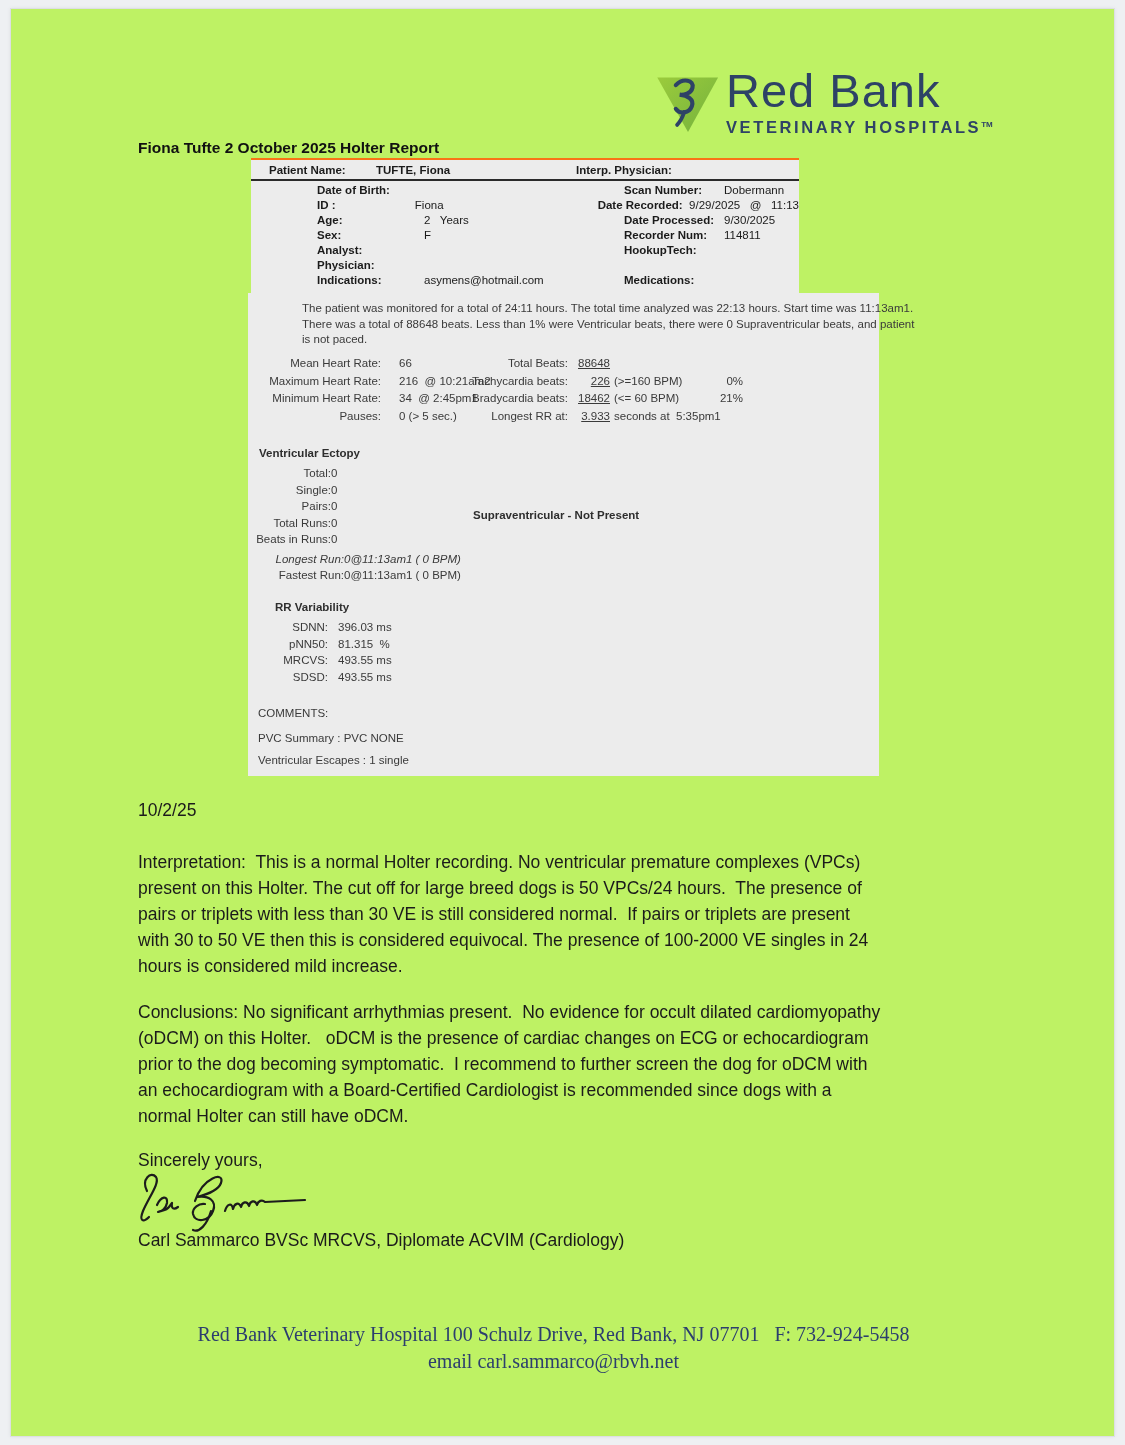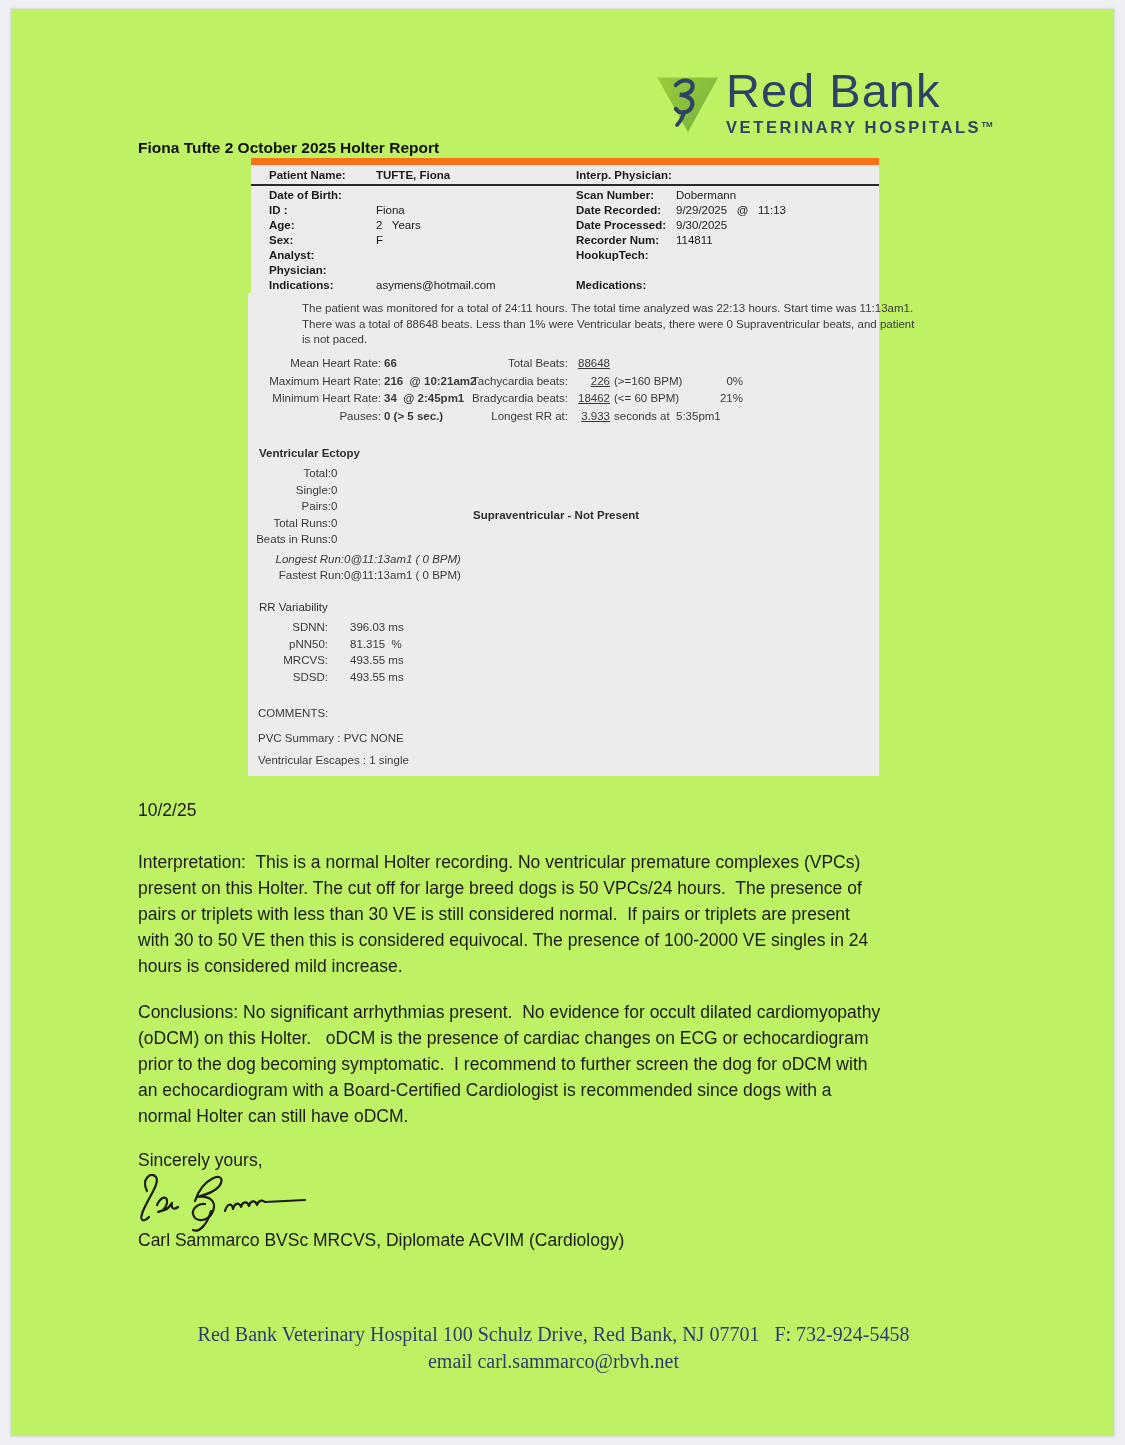--- a/index.html
+++ b/index.html
@@ -13,60 +13,60 @@
   .logo-tri { position:absolute; left:0; top:4px; }
   .logo-textcol { position:absolute; left:70px; top:6px; white-space:nowrap; }
   .brand { font-size:47px; line-height:48px; letter-spacing:1px; color:#2e4266; font-weight:400; }
   .brand-sub { font-size:16.5px; letter-spacing:2.6px; color:#2e4266; font-weight:700; margin-top:3px; }
   .brand-sub sup { font-size:8px; letter-spacing:0; }
 
   
   .title { position:absolute; left:127px; top:130px; font-size:15.5px; font-weight:700; color:#111; }
 
   
-  .ptable { position:absolute; left:240px; top:149px; width:628px; background:#ececec;
-            border-top:7px solid #f97316; border-bottom:4px solid #101010;
+  .ptable { position:absolute; left:240px; top:149px; width:548px; background:#ececec;
+            border-top:2px solid #f97316; border-bottom:4px solid #101010;
             font-size:11.5px; color:#1b1b1b; }
   .pt-header { display:flex; padding:4px 0 3px 0; border-bottom:2px solid #2a2a2a; font-weight:700; }
   .pt-hcell-l { width:325px; display:flex; }
   .pt-hl { margin-left:18px; width:107px; }
   .pt-body { padding:2px 0 5px 0; }
-  .pt-row { display:flex; line-height:15px; }
+  .pt-row { display:flex; line-height:15px;margin-left:48px; }
   .b { font-weight:700; }
   .l-lbl { margin-left:18px; width:107px; font-weight:700; }
   .l-val { width:200px; white-space:pre; }
   .r-lbl { width:100px; font-weight:700; }
   .r-val { white-space:pre; }
 
   
   .panel { position:absolute; left:237px; top:284px; width:631px; height:483px;
            background:#ececec; font-size:11.5px; color:#3a3a3a; }
   .summary { position:absolute; left:10px; top:8px; width:614px; line-height:15.5px;margin-left:44px; }
   .stats { position:absolute; left:0; top:62px; width:100%; }
   .stat-row { position:relative; line-height:17.5px; padding-left:10px; height:17.5px; }
   .sl { display:inline-block; width:123px; text-align:right; }
-  .sv { white-space:pre; margin-left:3px;font-weight:bold; }
+  .sv { white-space:pre; margin-left:18px; }
   .rl { position:absolute; left:222px; width:98px; text-align:right; }
   .rn { position:absolute; left:320px; width:42px; text-align:right;text-decoration:underline; }
   .rp { position:absolute; left:366px; white-space:pre; }
   .pct { position:absolute; left:455px; width:40px; text-align:right; }
 
   .ve-head { position:absolute; left:11px; top:154px; font-weight:700; color:#2e2e2e; }
   .ve-rows { position:absolute; left:0; top:172px; width:100%; }
   .ve-row { display:flex; line-height:16.5px; }
   .ve-l  { width:83px; text-align:right; }
   .ve-l2 { width:96px; text-align:right; }
   .ve-gap { margin-top:3px;font-style:italic; }
   .sv-note { position:absolute; left:225px; top:216px; font-weight:700; color:#2e2e2e; white-space:nowrap; }
 
-  .rr-head { position:absolute; left:11px; top:308px; font-weight:400; color:#2e2e2e; }
+  .rr-head { position:absolute; left:27px; top:308px; font-weight:700; color:#2e2e2e; }
   .rr-rows { position:absolute; left:0; top:326px; }
   .rr-row { display:flex; line-height:16.5px; }
   .rr-l { width:80px; text-align:right; }
-  .rr-v { margin-left:22px; white-space:pre;text-align:right; }
+  .rr-v { margin-left:10px; white-space:pre;text-align:right; }
 
   .cm-head { position:absolute; left:10px; top:414px; }
   .cm-1 { position:absolute; left:10px; top:439px;text-align:right; }
   .cm-2 { position:absolute; left:10px; top:461px; }
 
   
   .ldate { position:absolute; left:127px; top:791px; font-size:17.5px; color:#1b1b1b; }
   .para { position:absolute; left:127px; width:845px; font-size:17.5px; color:#1b1b1b; }
   .para div { line-height:26px; white-space:pre-wrap; }
   .interp { top:840px; }

